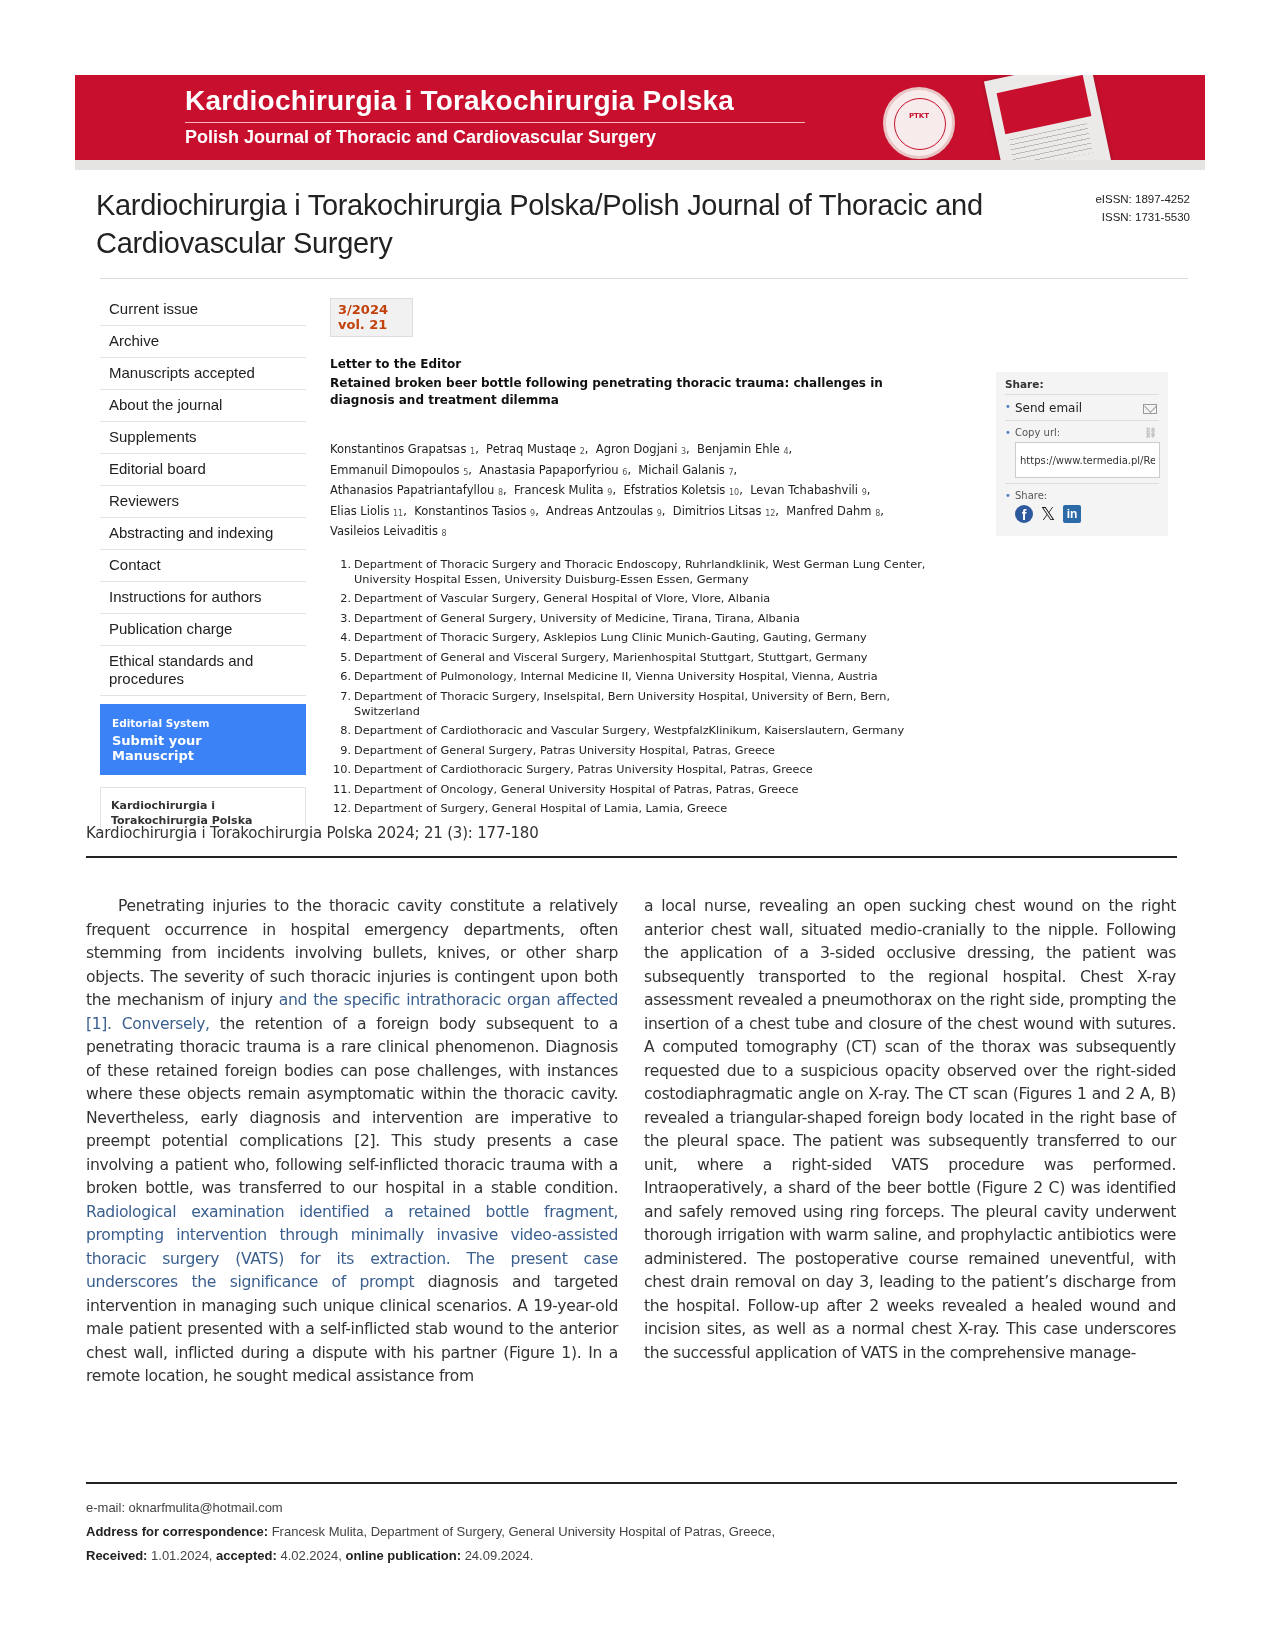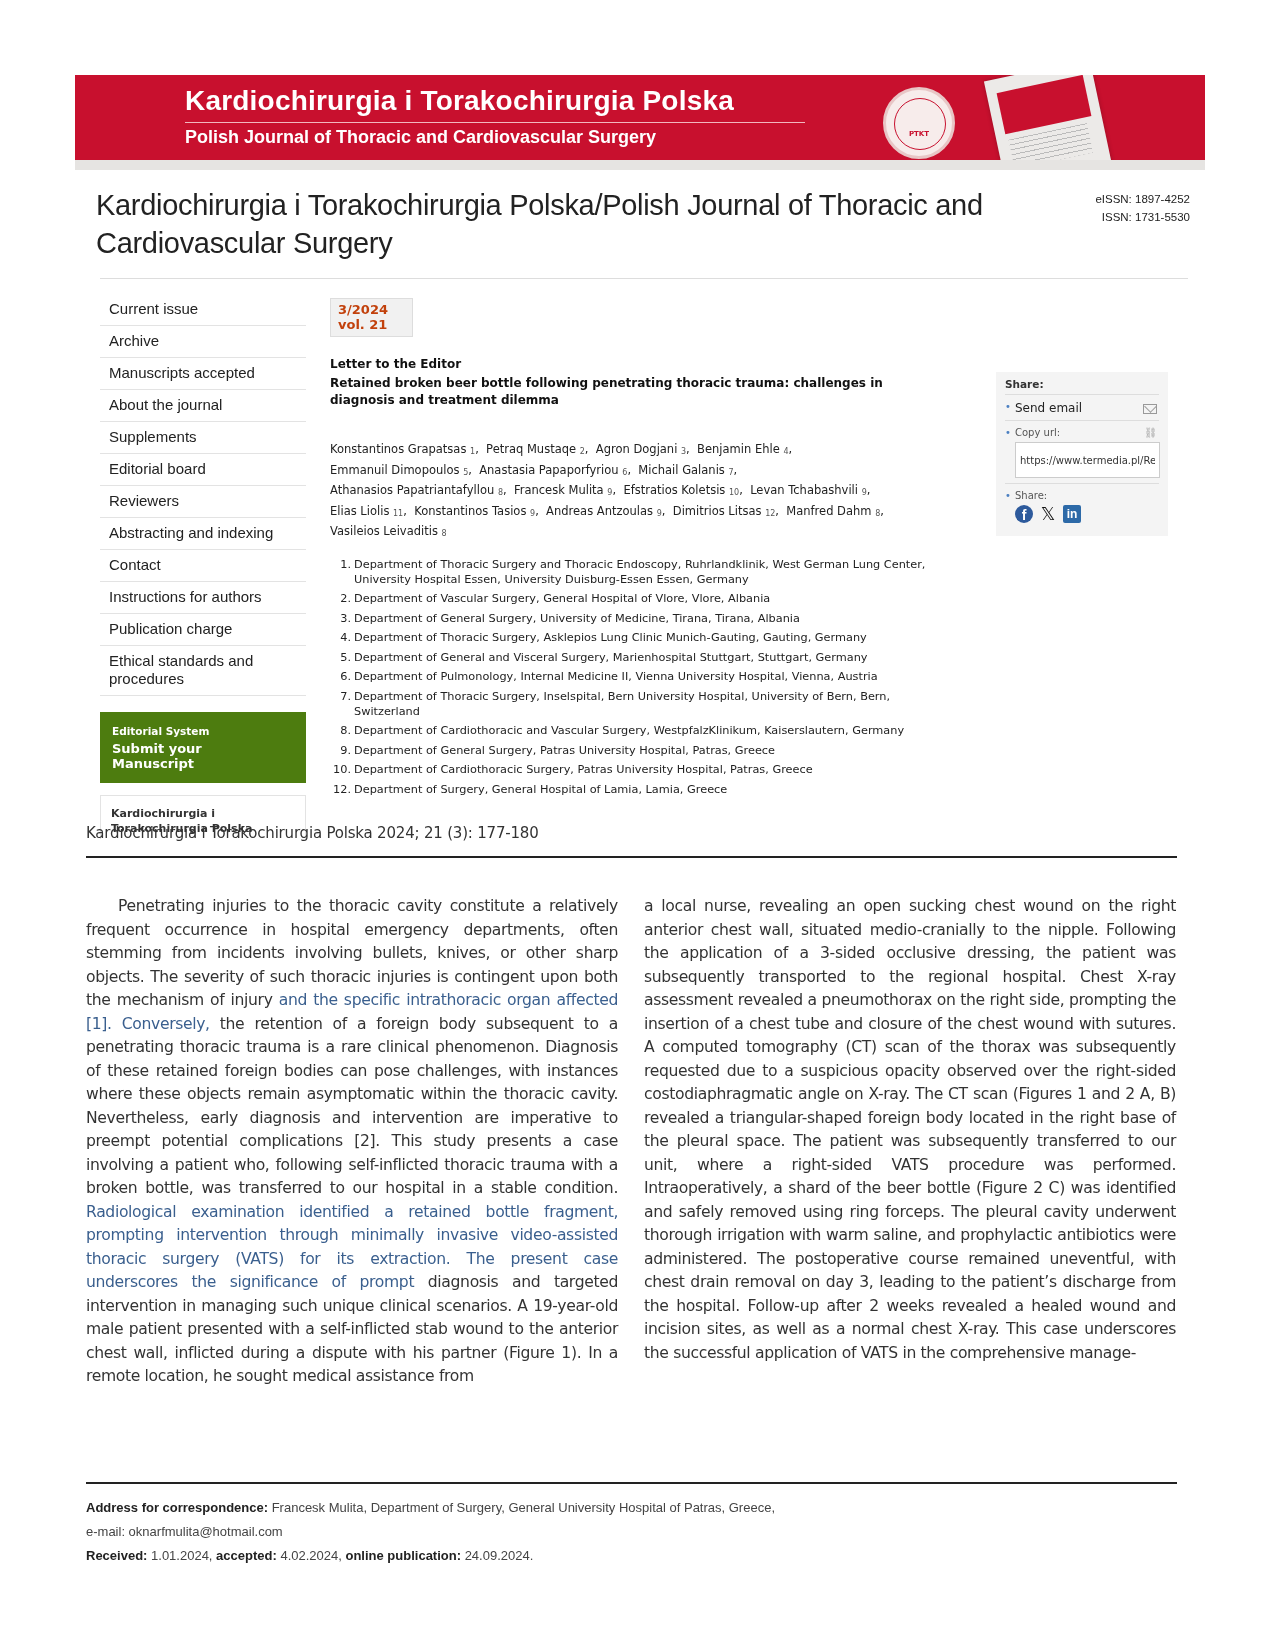--- a/index.html
+++ b/index.html
@@ -7,35 +7,35 @@
   body { position: relative; font-family: "DejaVu Sans", sans-serif; color: #222; }
 
   
   .banner { position: absolute; left: 75px; top: 75px; width: 1130px; height: 95px; background: #c8102e; overflow: hidden; }
   .banner-strip { position: absolute; left: 0; bottom: 0; width: 100%; height: 10px; background: #e6e4e2; }
   .banner-title { position: absolute; left: 110px; top: 10px; color: #fff; font-family: "Liberation Sans", sans-serif; font-weight: bold; font-size: 28px; letter-spacing: 0.2px; }
   .banner-rule { position: absolute; left: 110px; top: 47px; width: 620px; height: 1px; background: #f2b7bf; }
   .banner-sub { position: absolute; left: 110px; top: 52px; color: #fff; font-family: "Liberation Sans", sans-serif; font-weight: bold; font-size: 18px; }
   .banner-seal { position: absolute; left: 808px; top: 12px; width: 72px; height: 72px; border-radius: 50%; background: #f7eceb; border: 3px solid #e8c6c6; }
   .banner-seal::before { content: ""; position: absolute; left: 8px; top: 8px; width: 50px; height: 50px; border-radius: 50%; border: 1px solid #c8102e; }
-  .banner-seal-label { position: absolute; left: 0; right: 0; top: 40px; text-align: center; font-size: 7px; color: #c8102e; font-weight: bold; }
+  .banner-seal-label { position: absolute; left: 0; right: 0; top: 22px; text-align: center; font-size: 7px; color: #c8102e; font-weight: bold; }
   .banner-cover { position: absolute; left: 920px; top: -6px; width: 108px; height: 118px; background: #eceae8; transform: rotate(-12deg); box-shadow: 0 0 4px rgba(0,0,0,0.25); }
   .banner-cover::before { content: ""; position: absolute; left: 10px; top: 14px; width: 88px; height: 42px; background: #c8102e; }
   .banner-cover::after { content: ""; position: absolute; left: 12px; top: 62px; width: 80px; height: 30px; background: repeating-linear-gradient(#bbb 0 1px, transparent 1px 5px); }
 
   
   .journal-title { position: absolute; left: 96px; top: 186px; width: 980px; font-family: "Liberation Sans", sans-serif; font-size: 29px; line-height: 38px; color: #222; letter-spacing: -0.3px; }
   .issn { position: absolute; right: 85px; top: 190px; text-align: right; font-size: 11.5px; line-height: 18px; color: #222; font-family: "Liberation Sans", sans-serif; }
   .top-rule { position: absolute; left: 100px; top: 278px; width: 1088px; height: 1px; background: #ddd; }
 
   
   .sidebar { position: absolute; left: 100px; top: 296px; width: 206px; }
   .nav-item { display: block; font-family: "Liberation Sans", sans-serif; font-size: 15px; color: #222; padding: 6px 0 7px 9px; border-bottom: 1px solid #e3e3e3; line-height: 18px; }
   .nav-item.first { padding-top: 4px; }
-  .submit-box { margin-top: 16px; background: #4d7c0f; padding: 13px 20px 12px 12px; color: #fff; }
+  .submit-box { margin-top: 8px; background: #3b82f6; padding: 13px 20px 12px 12px; color: #fff; }
   .submit-small { font-size: 10.5px; font-weight: bold; }
   .submit-big { font-size: 13px; font-weight: bold; margin-top: 4px; }
   .journal-box { margin-top: 12px; border: 1px solid #e3e3e3; border-bottom: none; padding: 10px 10px 4px 10px; font-size: 11px; font-weight: bold; color: #333; line-height: 15px; height: 44px; }
 
   
   .main { position: absolute; left: 330px; top: 298px; width: 600px; font-size: 12px; }
   .issue-badge { display: inline-block; background: #f1f1f1; border: 1px solid #ddd; padding: 3px 24px 4px 7px; font-weight: bold; color: #c2410c; font-size: 13px; line-height: 15px; }
   .article-type { margin-top: 20px; font-weight: bold; font-size: 12px; color: #111; }
   .article-title { margin-top: 4px; font-weight: bold; font-size: 12px; color: #111; line-height: 17px; width: 600px; }
   .authors { margin-top: 31px; font-size: 11.5px; line-height: 19.5px; color: #222; width: 600px; }
@@ -149,20 +149,21 @@
     <li><span class="num">1.</span><span>Department of Thoracic Surgery and Thoracic Endoscopy, Ruhrlandklinik, West German Lung Center, University Hospital Essen, University Duisburg-Essen Essen, Germany</span></li>
     <li><span class="num">2.</span><span>Department of Vascular Surgery, General Hospital of Vlore, Vlore, Albania</span></li>
     <li><span class="num">3.</span><span>Department of General Surgery, University of Medicine, Tirana, Tirana, Albania</span></li>
     <li><span class="num">4.</span><span>Department of Thoracic Surgery, Asklepios Lung Clinic Munich-Gauting, Gauting, Germany</span></li>
     <li><span class="num">5.</span><span>Department of General and Visceral Surgery, Marienhospital Stuttgart, Stuttgart, Germany</span></li>
     <li><span class="num">6.</span><span>Department of Pulmonology, Internal Medicine II, Vienna University Hospital, Vienna, Austria</span></li>
     <li><span class="num">7.</span><span>Department of Thoracic Surgery, Inselspital, Bern University Hospital, University of Bern, Bern, Switzerland</span></li>
     <li><span class="num">8.</span><span>Department of Cardiothoracic and Vascular Surgery, WestpfalzKlinikum, Kaiserslautern, Germany</span></li>
     <li><span class="num">9.</span><span>Department of General Surgery, Patras University Hospital, Patras, Greece</span></li>
     <li><span class="num">10.</span><span>Department of Cardiothoracic Surgery, Patras University Hospital, Patras, Greece</span></li>
+    <li><span class="num">11.</span><span>Department of Oncology, General University Hospital of Patras, Patras, Greece</span></li>
     <li><span class="num">12.</span><span>Department of Surgery, General Hospital of Lamia, Lamia, Greece</span></li>
   </ol>
 </div>
 
 <aside class="share">
   <div class="share-head">Share:</div>
   <div class="share-row">
     <span class="dot">•</span>
     <span class="send-email">Send email</span>
     <span class="mail-icon"></span>
@@ -189,16 +190,16 @@
 
 <div class="col left">
   <p class="indent"><span>Penetrating injuries to the thoracic cavity constitute a relatively frequent occurrence in hospital emergency departments, often stemming from incidents involving bullets, knives, or other sharp objects. The severity of such thoracic injuries is contingent upon both the mechanism of injury </span><span class="blue">and the specific intrathoracic organ affected [1]. Conversely,</span><span> the retention of a foreign body subsequent to a penetrating thoracic trauma is a rare clinical phenomenon. Diagnosis of these retained foreign bodies can pose challenges, with instances where these objects remain asymptomatic within the thoracic cavity. Nevertheless, early diagnosis and intervention are imperative to preempt potential complications [2]. This study presents a case involving a patient who, following self-inflicted thoracic trauma with a broken bottle, was transferred to our hospital in a stable condition. </span><span class="blue">Radiological examination identified a retained bottle fragment, prompting intervention through minimally invasive video-assisted thoracic surgery (VATS) for its extraction. The present case underscores the significance of prompt</span><span> diagnosis and targeted intervention in managing such unique clinical scenarios. A 19-year-old male patient presented with a self-inflicted stab wound to the anterior chest wall, inflicted during a dispute with his partner (Figure 1). In a remote location, he sought medical assistance from</span></p>
 </div>
 <div class="col right">
   <p>a local nurse, revealing an open sucking chest wound on the right anterior chest wall, situated medio-cranially to the nipple. Following the application of a 3-sided occlusive dressing, the patient was subsequently transported to the regional hospital. Chest X-ray assessment revealed a pneumothorax on the right side, prompting the insertion of a chest tube and closure of the chest wound with sutures. A computed tomography (CT) scan of the thorax was subsequently requested due to a suspicious opacity observed over the right-sided costodiaphragmatic angle on X-ray. The CT scan (Figures 1 and 2 A, B) revealed a triangular-shaped foreign body located in the right base of the pleural space. The patient was subsequently transferred to our unit, where a right-sided VATS procedure was performed. Intraoperatively, a shard of the beer bottle (Figure 2 C) was identified and safely removed using ring forceps. The pleural cavity underwent thorough irrigation with warm saline, and prophylactic antibiotics were administered. The postoperative course remained uneventful, with chest drain removal on day 3, leading to the patient’s discharge from the hospital. Follow-up after 2 weeks revealed a healed wound and incision sites, as well as a normal chest X-ray. This case underscores the successful application of VATS in the comprehensive manage-</p>
 </div>
 
 <div class="foot-rule"></div>
 <div class="footer">
+  <div>e-mail: oknarfmulita@hotmail.com</div>
   <div><b>Address for correspondence:</b><span> Francesk Mulita, Department of Surgery, General University Hospital of Patras, Greece,</span></div>
-  <div>e-mail: oknarfmulita@hotmail.com</div>
   <div><b>Received:</b><span> 1.01.2024, </span><b>accepted:</b><span> 4.02.2024, </span><b>online publication:</b><span> 24.09.2024.</span></div>
 </div>
 
 </body></html>

